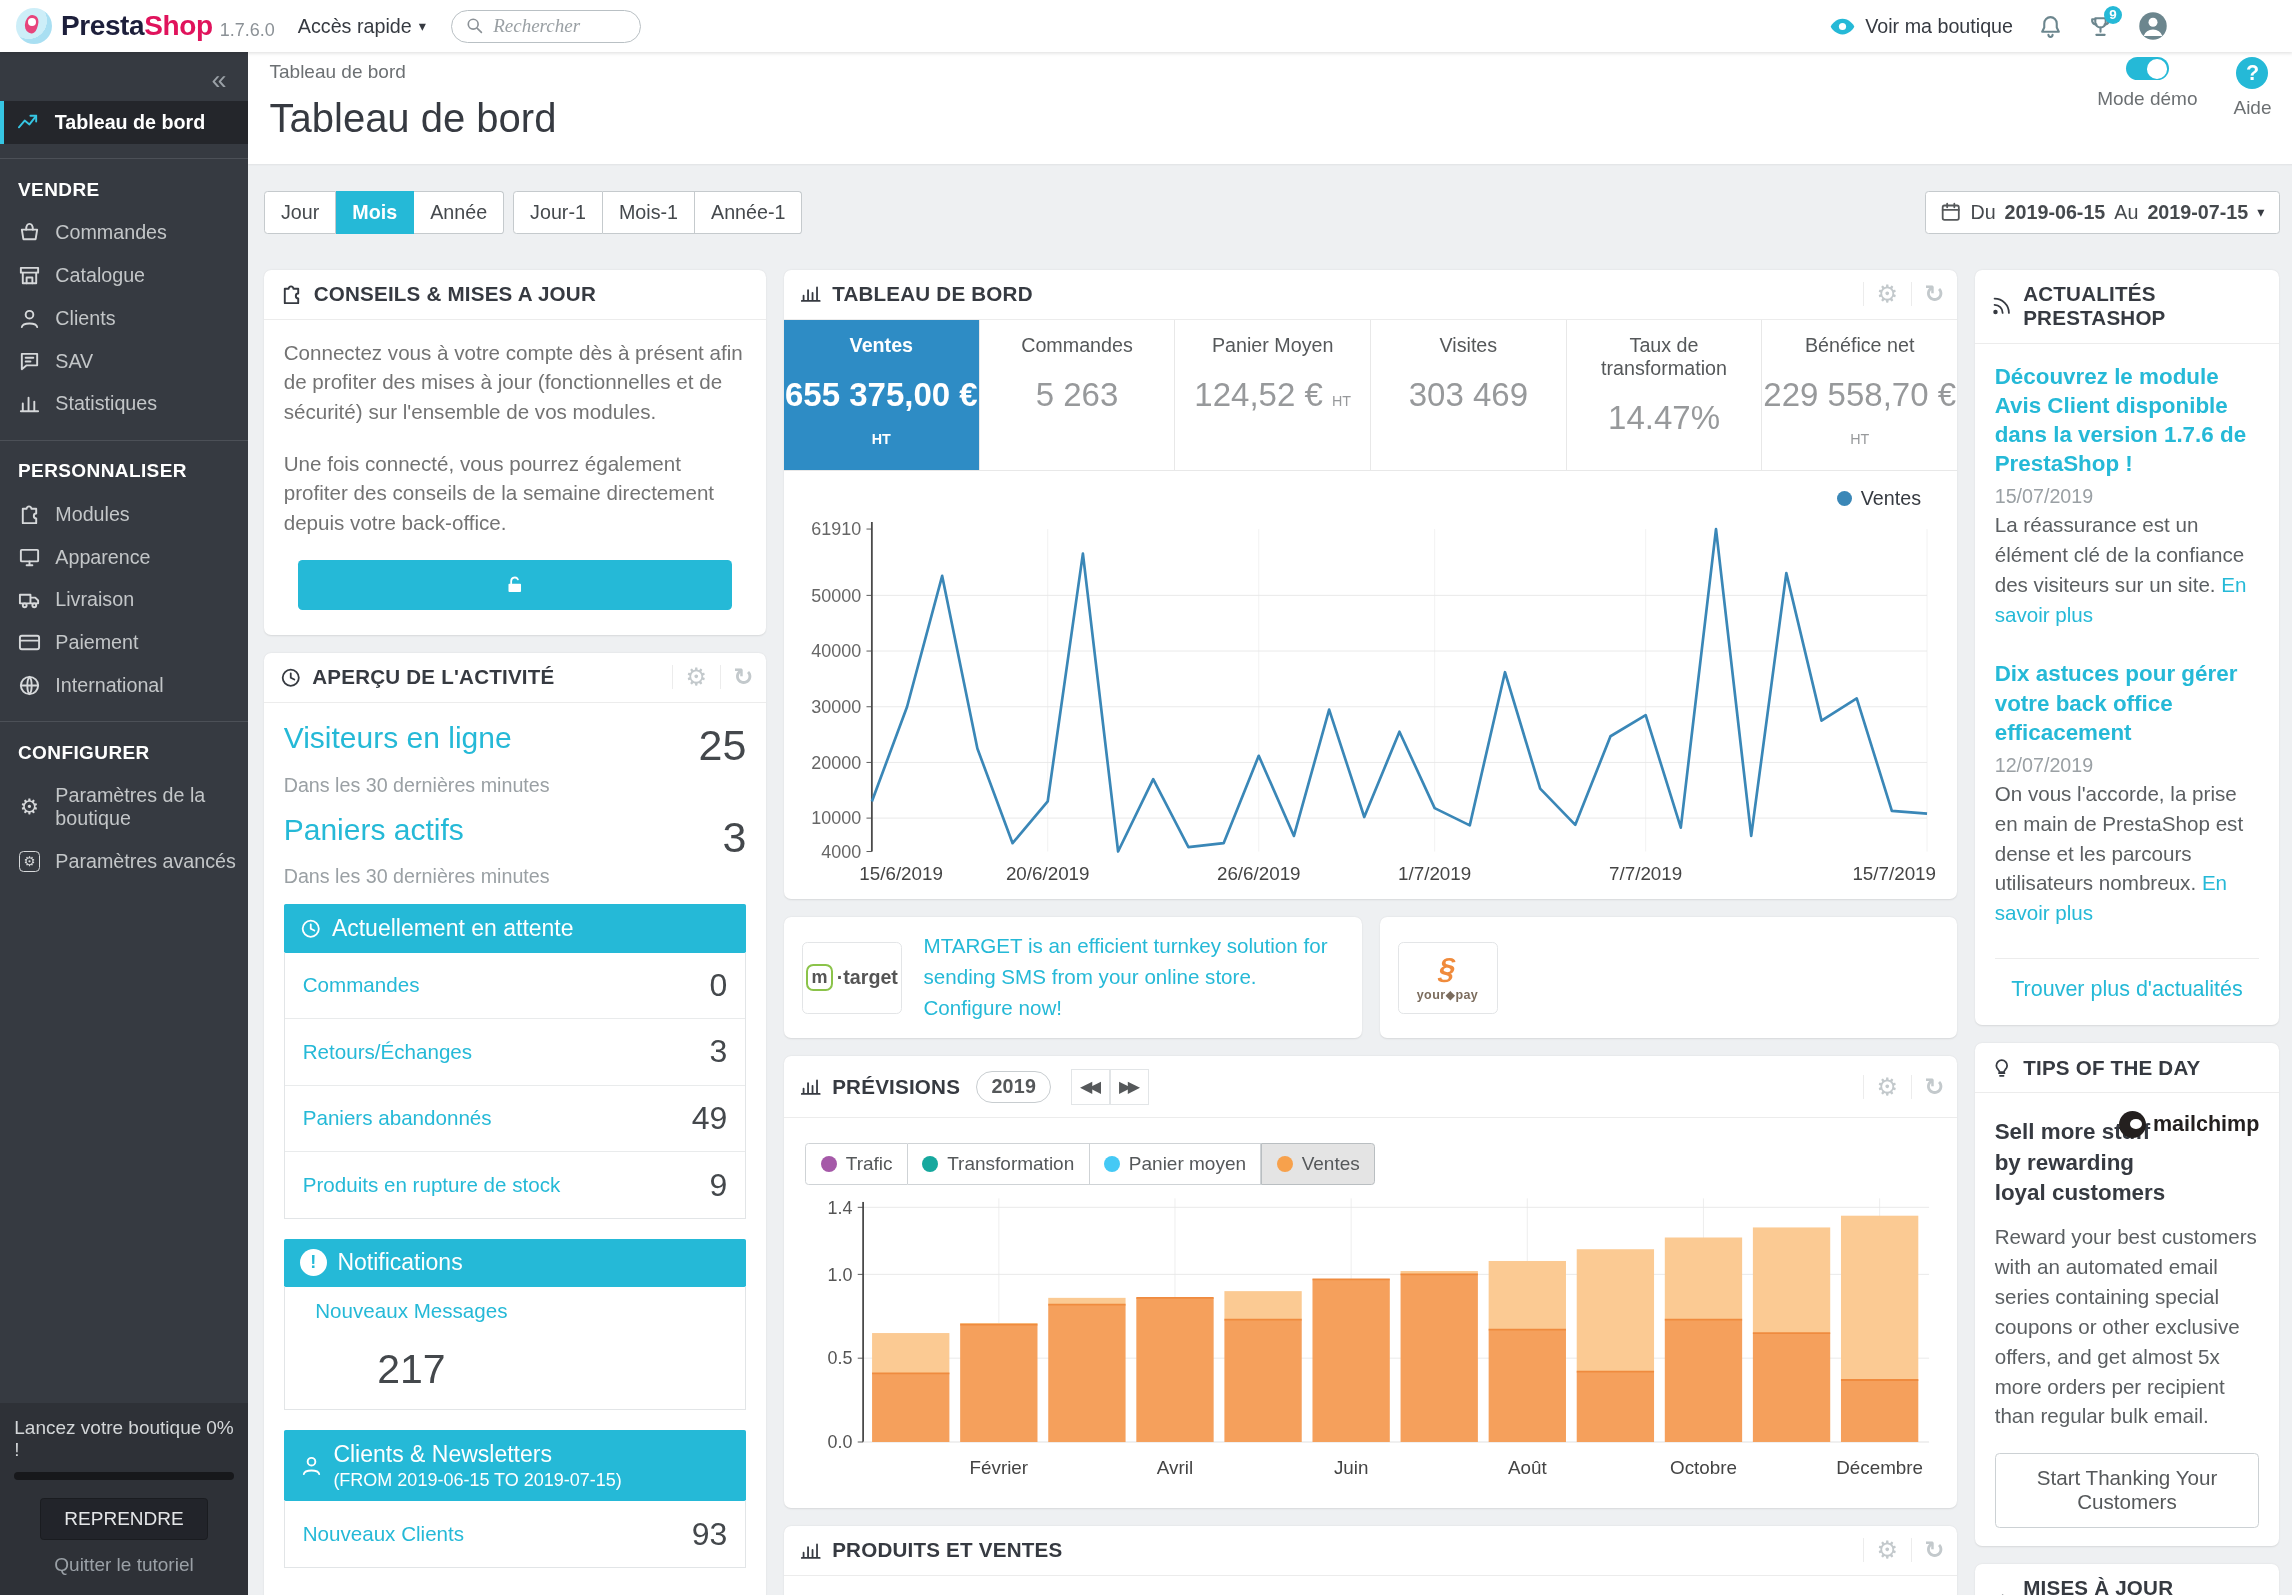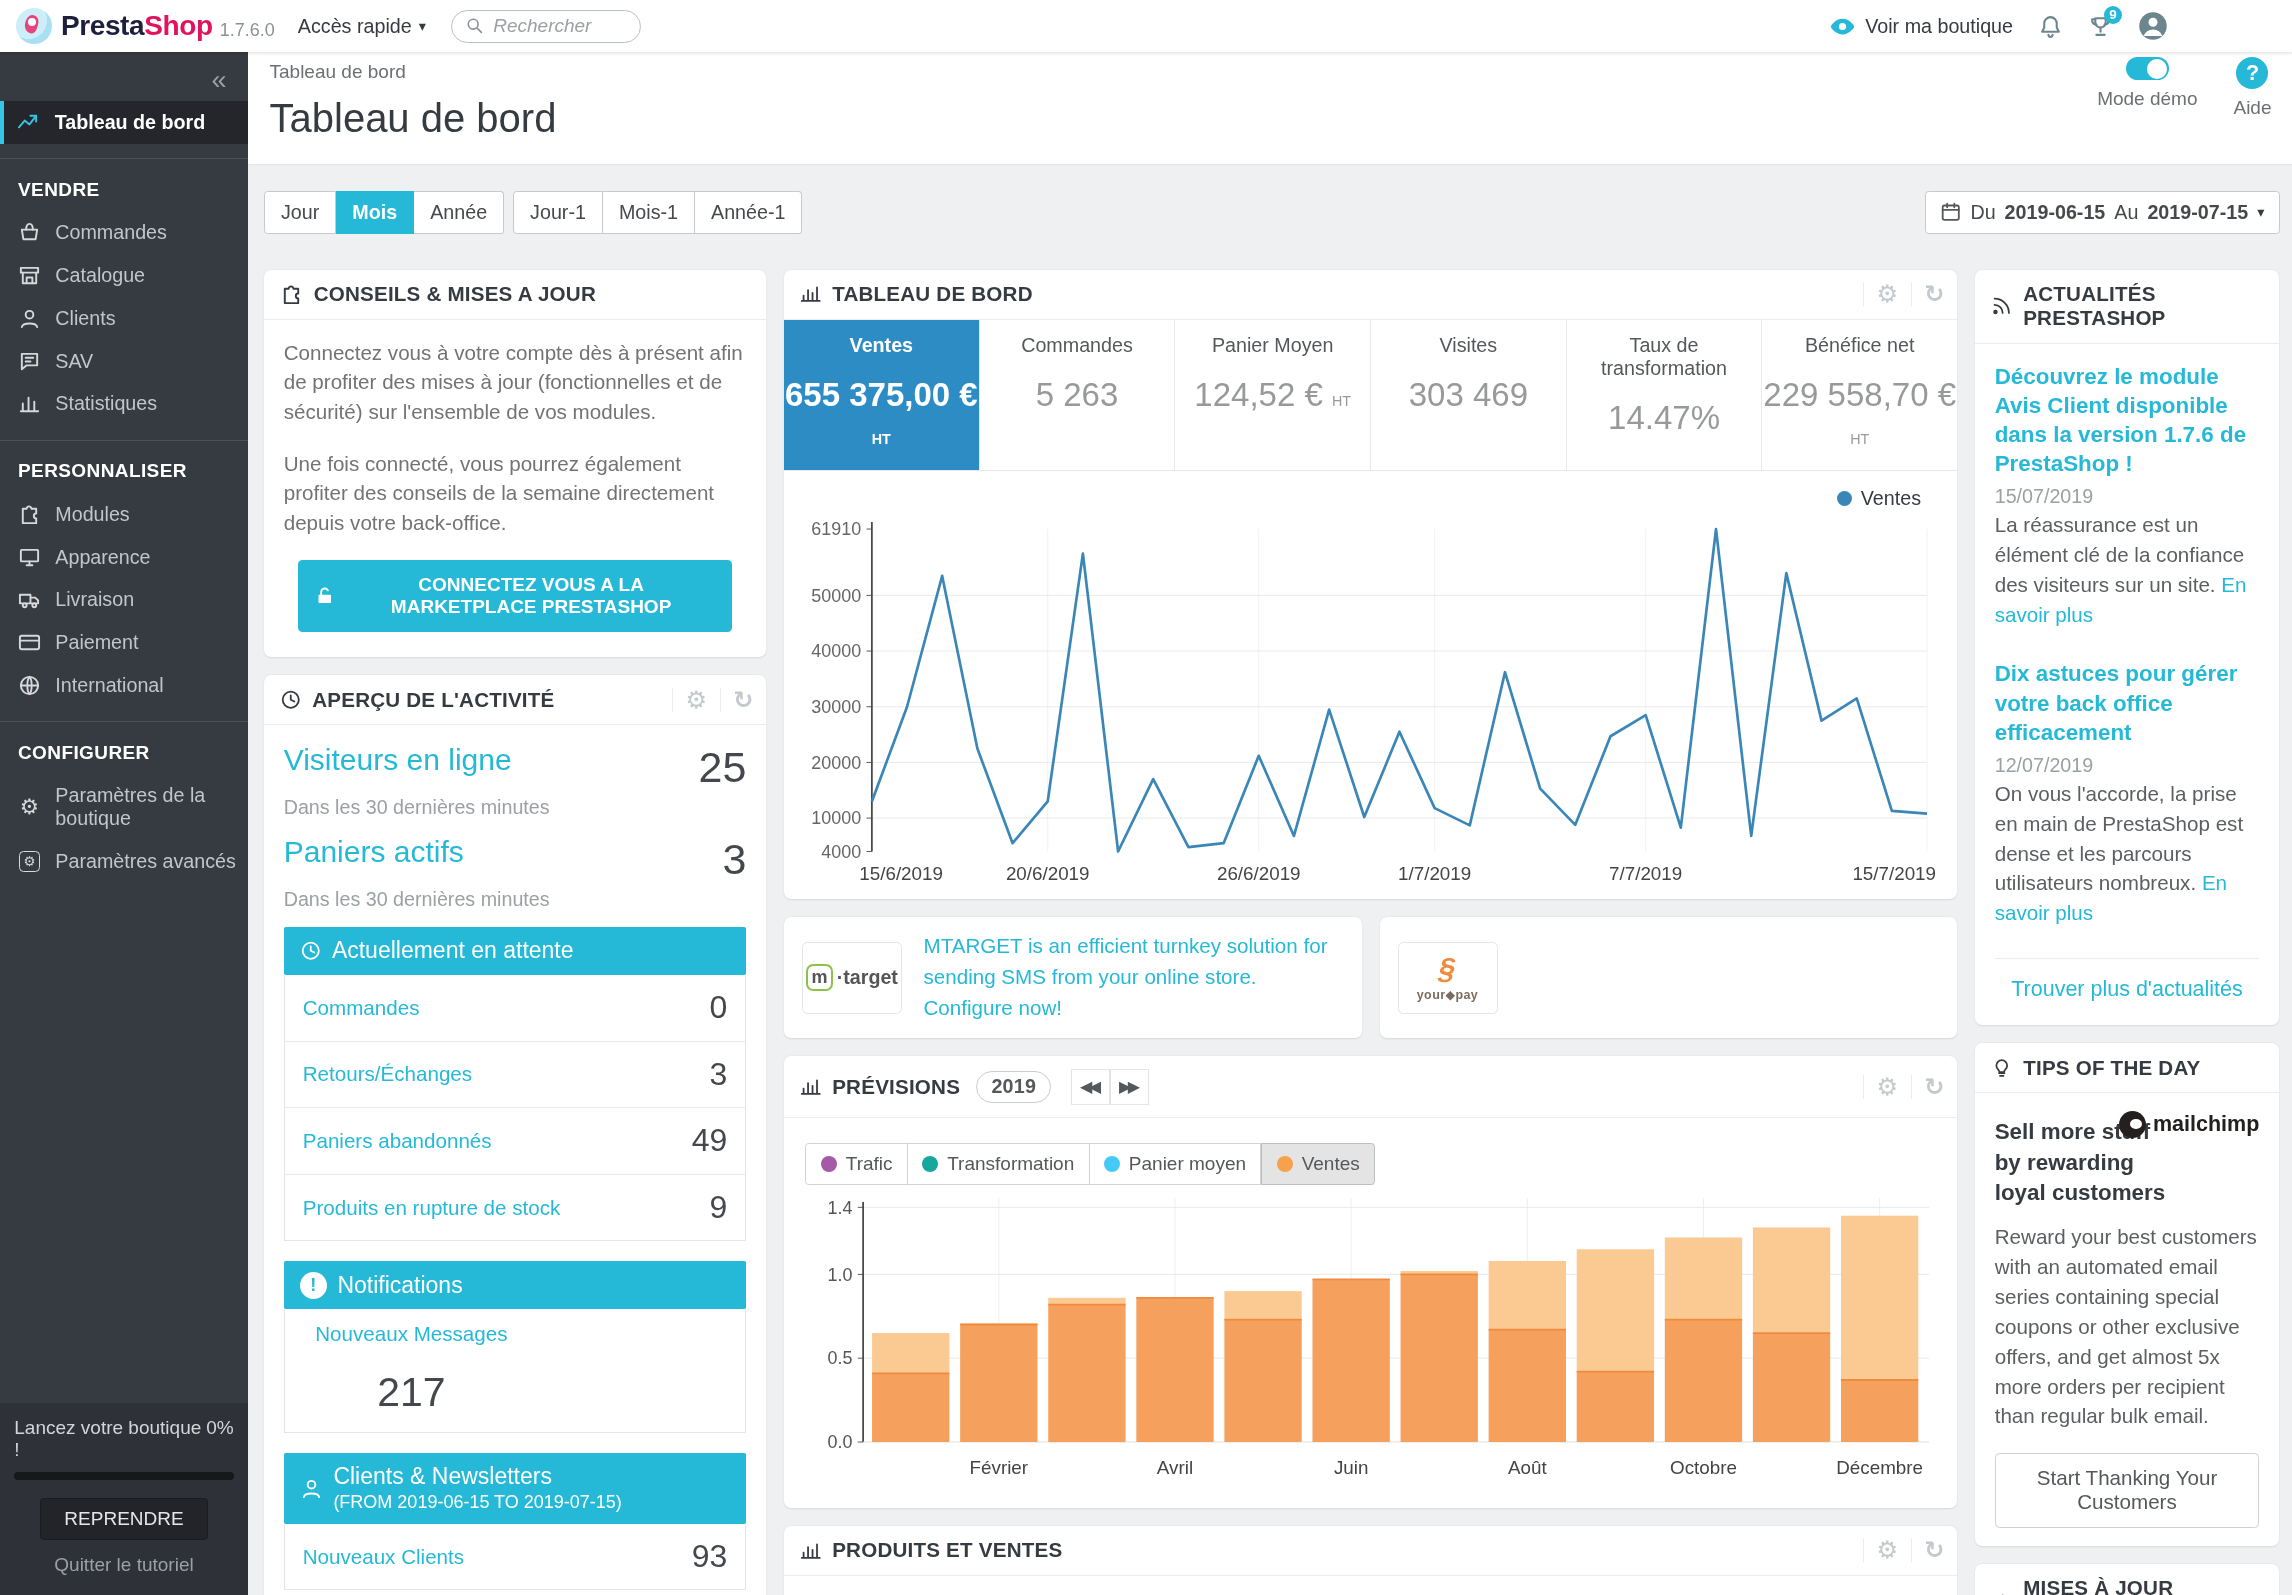--- a/index.html
+++ b/index.html
@@ -14,21 +14,21 @@
   .logo-ico { width:36px; height:36px; border-radius:50%; background:radial-gradient(circle at 35% 35%, #cdeef8 0 55%, #a9dff2 56% 100%); position:relative; }
   .logo-ico:before { content:""; position:absolute; left:9px; top:7.2px; width:12.5px; height:18px; border-radius:50% 50% 40% 60%; background:#e7447c; transform:rotate(18deg); }
   .logo-ico:after { content:""; position:absolute; left:11.6px; top:9.9px; width:8px; height:8px; border-radius:50%; background:#fff; }
   .wordmark { font-size:28px; font-weight:700; letter-spacing:-0.4px; }
   .wm-presta { color:#1d1f3b; } .wm-shop { color:#e0135c; }
   .version { font-size:18px; color:#8b9196; margin:9px 0 0 7.2px; }
   .quick-access { margin-left:23px; font-size:19.7px; color:#363a41; cursor:pointer; display:flex; align-items:center; gap:7.2px; }
   .caret-down { font-size:14.3px; color:#363a41; }
   .searchbox { margin-left:25px; width:190px; height:33px; border:0.9px solid #b9c0c4; border-radius:17px;
     display:flex; align-items:center; gap:9px; padding:0 12.5px; background:#fff; }
-  .searchbox input { border:none; outline:none; font-size:19px; font-style:italic; color:#555; width:134px; background:transparent; font-family:Liberation Sans, sans-serif; }
+  .searchbox input { border:none; outline:none; font-size:19px; font-style:italic; color:#555; width:134px; background:transparent; font-family:Liberation Serif, serif; }
   .searchbox input::placeholder { color:#9aa0a4; }
   .topbar-right { margin-left:auto; display:flex; align-items:center; gap:25px; }
   .viewshop { display:flex; align-items:center; gap:9px; font-size:19.7px; color:#363a41; cursor:pointer; }
   .icon-btn { cursor:pointer; display:flex; align-items:center; }
   .trophy-wrap { position:relative; }
   .badge { position:absolute; top:-8px; right:-9px; background:#25b9d7; color:#fff; font-size:13.4px;
     width:18px; height:18px; border-radius:50%; display:flex; align-items:center; justify-content:center; font-weight:700; }
 
   
   .sidebar { background:#363a41; display:flex; flex-direction:column; overflow:hidden; }
@@ -424,21 +424,20 @@
           <div class="panel-body">
             <p>Connectez vous à votre compte dès à présent afin de profiter des mises à jour (fonctionnelles et de sécurité) sur l'ensemble de vos modules.</p>
             <p>Une fois connecté, vous pourrez également profiter des conseils de la semaine directement depuis votre back-office.</p>
             <button class="cta-btn">
               <span id="ico-unlock">
                   <svg class="svgi" width="21.5" height="21.5" viewBox="0 0 24 24" fill="none" stroke="#fff" stroke-width="2" stroke-linecap="round" stroke-linejoin="round">
                     <rect x="5" y="11" width="14" height="9" rx="1" fill="#fff" stroke="none"></rect>
                     <path d="M8 11V8a4 4 0 017.5-2"></path>
                   </svg>
                 </span>
-              <span>CONNECTEZ VOUS A LA MARKETPLACE PRESTASHOP</span>
             </button>
           </div>
         </div>
 
         <div class="panel">
           <div class="panel-head">
               <span id="ico-clock-sm">
                 <svg class="svgi" width="21.5" height="21.5" viewBox="0 0 24 24" fill="none" stroke="#363a41" stroke-width="2" stroke-linecap="round" stroke-linejoin="round">
                   <circle cx="12" cy="12" r="9"></circle>
                   <path d="M12 7v5l4 2"></path>

